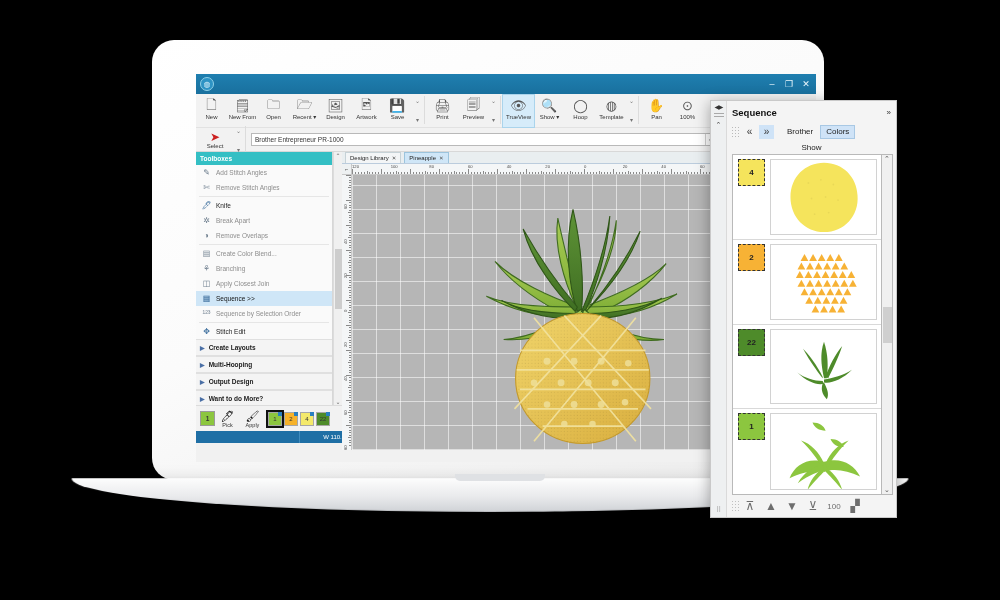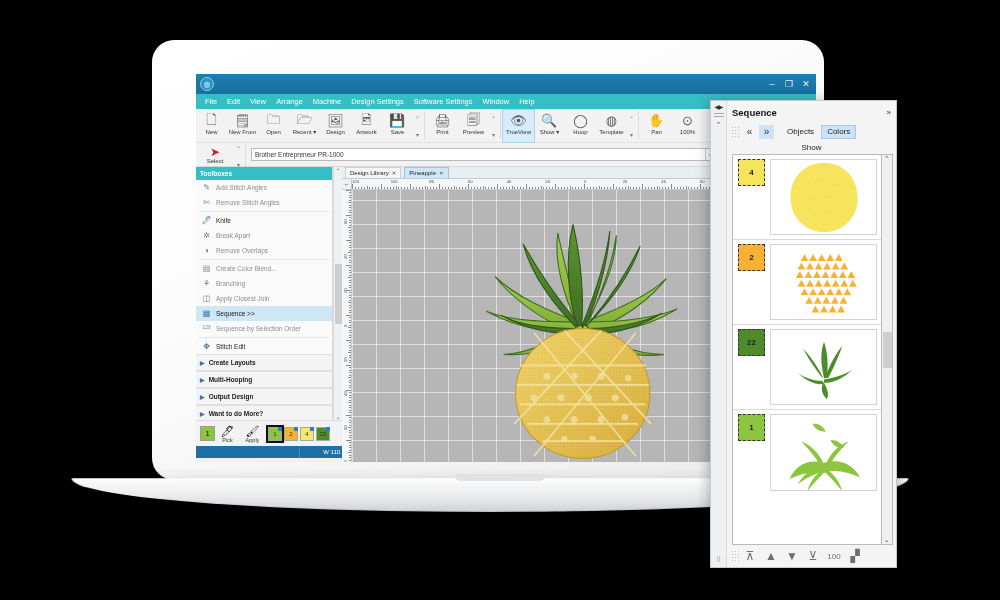--- a/index.html
+++ b/index.html
@@ -152,21 +152,21 @@
   .swatch.cur{ outline:2px solid #111; outline-offset:0px; }
   .swatch .dot{ position:absolute; right:-1px; top:-1px; width:4px;height:4px; background:#2a7fc0; }
   .palright{ margin-left:auto; display:flex; }
 
   .statusbar{ height:12px; background:#1f6fa5; display:flex; align-items:center;
               color:#fff; font-size:6px; }
   .statusbar .cell{ border-right:1px solid #3f8cbf; height:12px; display:flex;
                     align-items:center; padding:0 5px; white-space:nowrap;}
 
   
-  .seqpanel{ position:absolute; left:710px; top:100px; width:187px; height:468px;
+  .seqpanel{ position:absolute; left:710px; top:100px; width:187px; height:418px;
              background:#f4f4f4; border:1px solid #c9c9c9;
              box-shadow:0 3px 14px rgba(0,0,0,.35); display:flex; }
   .seqdock{ width:16px; background:#eef0f1; border-right:1px solid #dadada;
             display:flex; flex-direction:column; align-items:center; }
   .seqdock .pins{ font-size:6px; color:#333; letter-spacing:-1px; padding-top:2px; }
   .seqdock .grip{ width:10px;height:4px; border-top:1px solid #a9a9a9;
                   border-bottom:1px solid #a9a9a9; margin-top:3px; }
   .seqdock .car{ font-size:7px; color:#444; margin-top:4px; }
   .seqdock .bot{ margin-top:auto; font-size:7px; color:#9a9a9a; padding-bottom:3px; }
   .seqbody{ flex:1; display:flex; flex-direction:column; }
@@ -222,31 +222,20 @@
 
     <div class="titlebar">
       <div class="tb-logo">◍</div>
       <div class="tb-btns">
         <div class="tb-btn">–</div>
         <div class="tb-btn">❐</div>
         <div class="tb-btn">✕</div>
       </div>
     </div>
 
-    <div class="menubar" id="menubar">
-        <span>File</span>
-        <span>Edit</span>
-        <span>View</span>
-        <span>Arrange</span>
-        <span>Machine</span>
-        <span>Design Settings</span>
-        <span>Software Settings</span>
-        <span>Window</span>
-        <span>Help</span>
-      </div>
 
     <div class="ribbon" id="ribbon">
         <div class="rgroup">
           <div class="rbtn">
             <div class="gl">🗋</div>
             <div class="lb">New</div>
           </div>
           <div class="rbtn">
             <div class="gl">🗒</div>
             <div class="lb">New From</div>
@@ -874,21 +863,21 @@
       <div class="seqhead">
         <div class="t">Sequence</div>
         <div class="more">»</div>
       </div>
 
       <div class="seqtabs">
         <div class="dots"></div>
         <div class="navb">«</div>
         <div class="navb act">»</div>
         <div id="seqtabs" style="display:flex;gap:2px;margin-left:6px">
-            <div class="sqtab">Objects</div>
+            <div class="sqtab">Brother</div>
             <div class="sqtab act">Colors</div>
           </div>
       </div>
 
       <div class="colhdr">Show</div>
 
       <div class="listwrap">
         <div class="listbox" id="seqlist">
             <div class="srow">
               <div class="scell-num">

